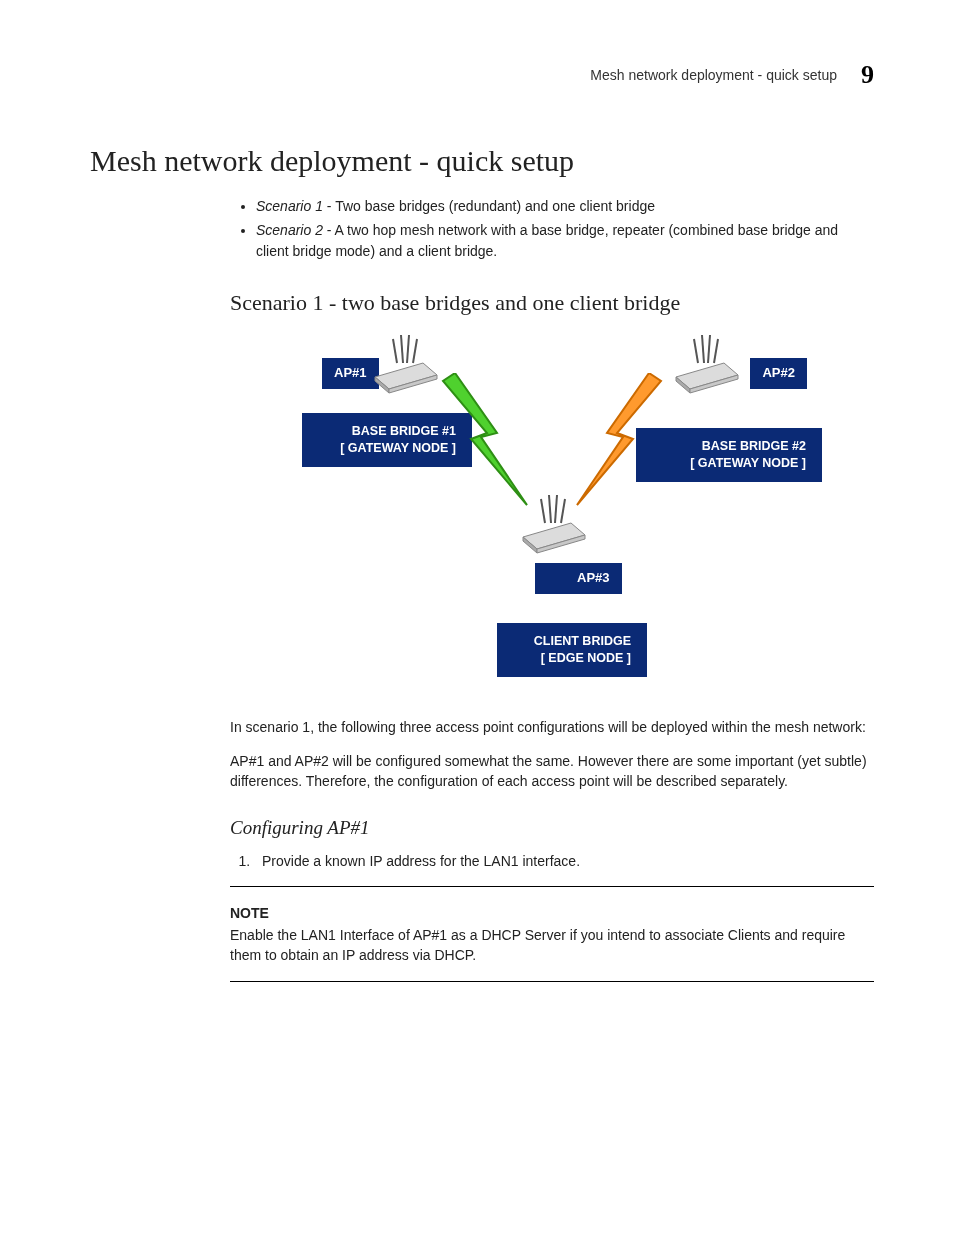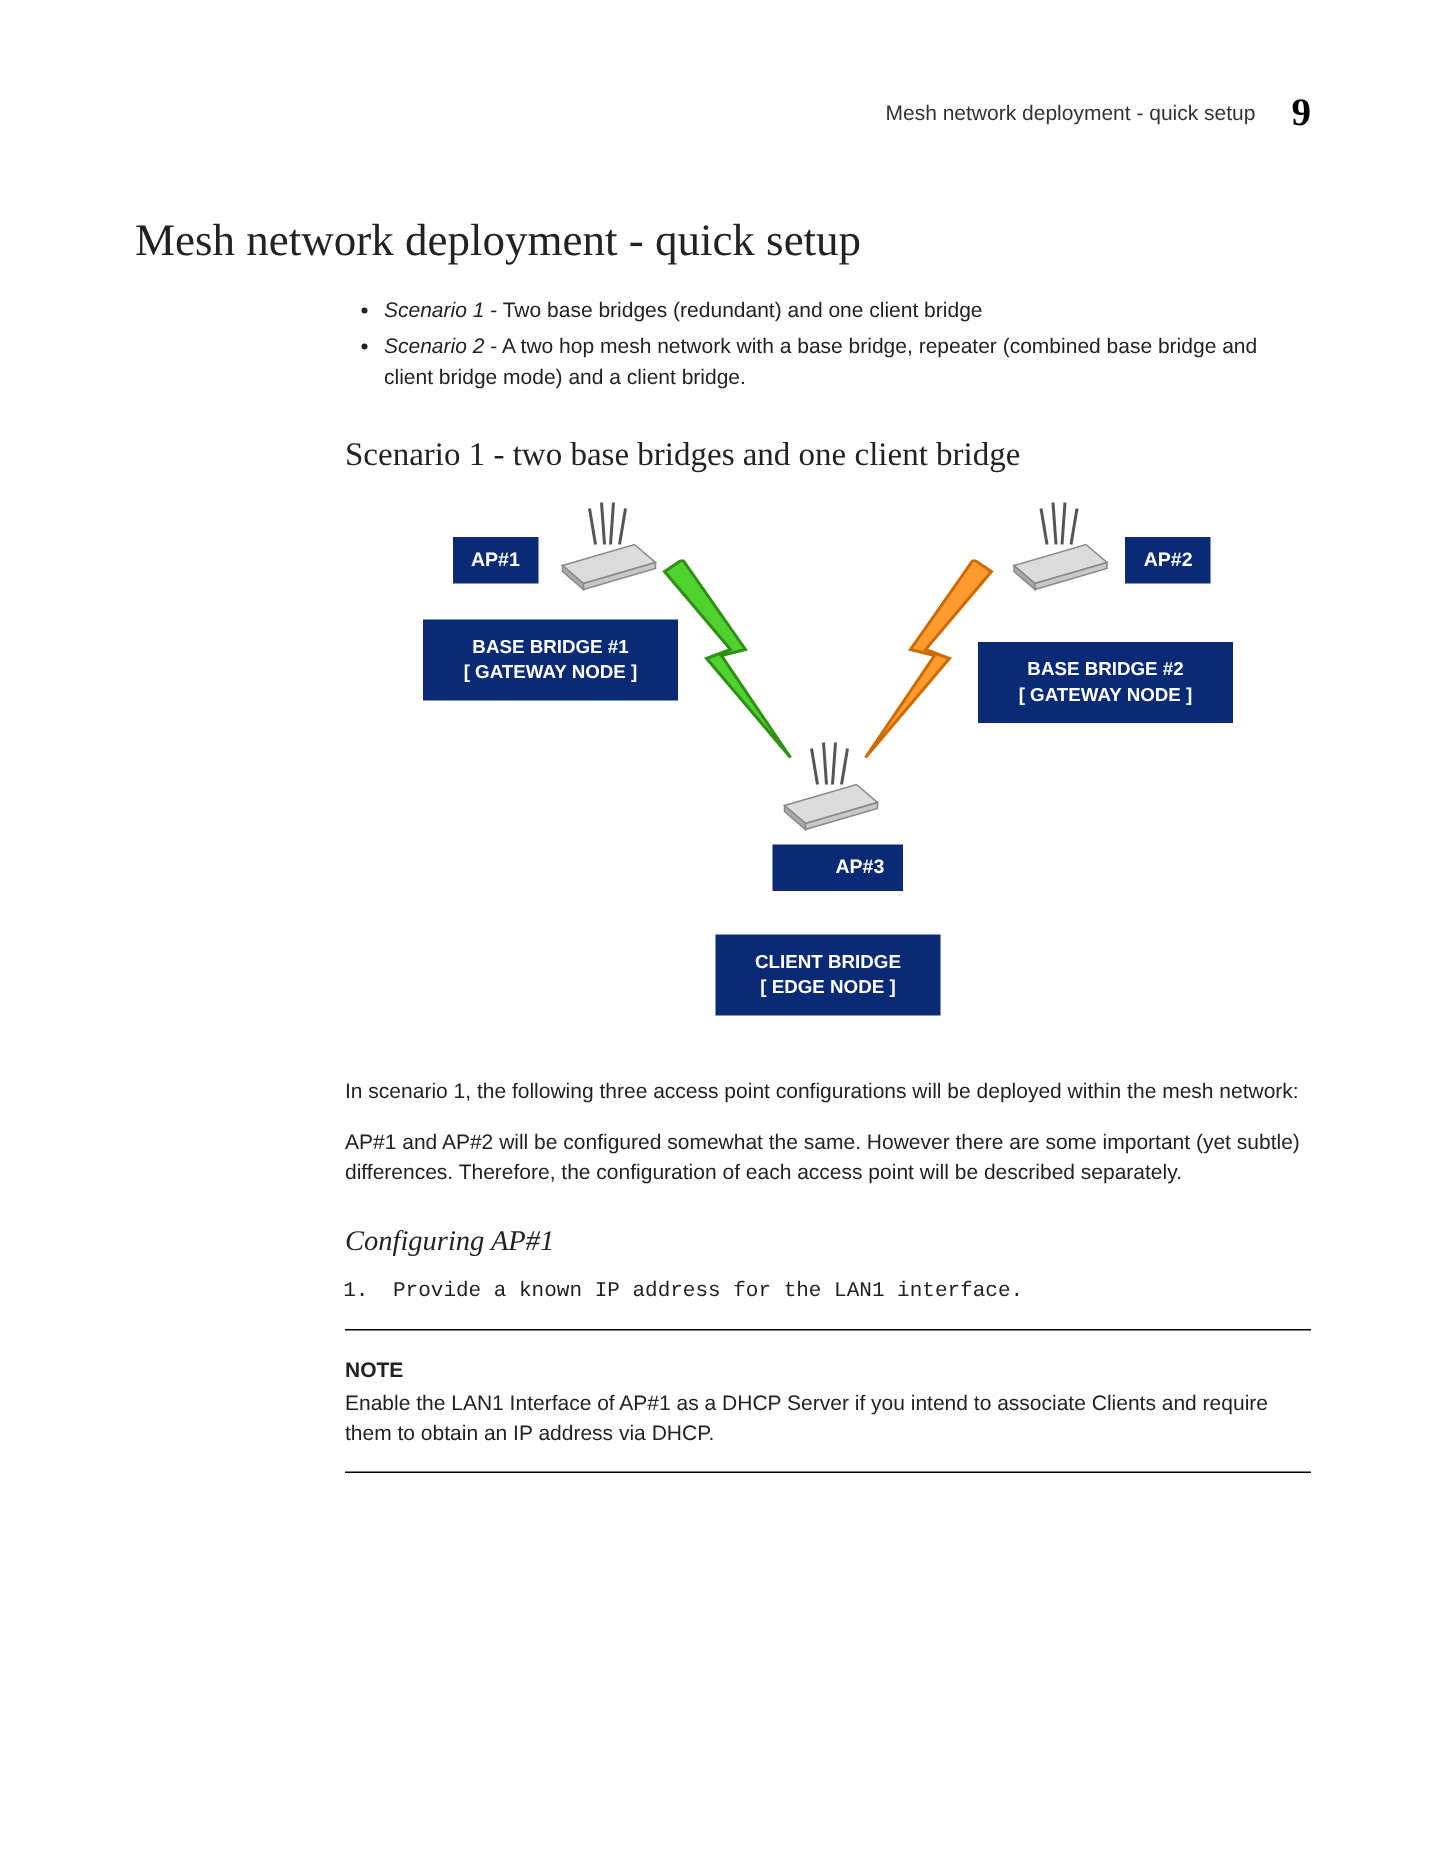--- a/index.html
+++ b/index.html
@@ -61,24 +61,25 @@
     position: relative;
     height: 370px;
     margin: 0 auto;
     max-width: 520px;
   }
   .ap-tag, .node-box {
     position: absolute;
     background: #0b2a75;
     color: #fff;
     font-weight: bold;
-    text-align: center;
+    text-align: right;
     font-size: 13px;
     padding: 6px 12px;
     box-sizing: border-box;
+    margin-left: 20px;
   }
   .node-box { font-size: 12.5px; line-height: 1.35; padding: 10px 16px; }
   
   .device {
     position: absolute;
     width: 74px;
     height: 62px;
   }
   .bolt {
     position: absolute;
@@ -93,21 +94,20 @@
     margin: 22px 0 10px 0;
   }
   ol.steps {
     margin: 0 0 14px 0;
     padding-left: 24px;
     font-size: 14px;
   }
   ol.steps li {
     padding-left: 8px;
     margin: 6px 0;
-    font-family: Liberation Mono, monospace;
   }
   .note-block {
     margin: 14px 0;
     padding: 16px 0;
     border-top: 1px solid #000;
     border-bottom: 1px solid #000;
     font-size: 14px;
   }
   .note-label {
     font-weight: bold;
@@ -167,21 +167,21 @@
           <polygon points="8,44 56,30 70,42 22,56" fill="#dcdcdc" stroke="#888"></polygon>
           <polygon points="8,44 22,56 22,60 8,48" fill="#aaa" stroke="#888"></polygon>
           <polygon points="22,56 70,42 70,46 22,60" fill="#c8c8c8" stroke="#888"></polygon>
         </g>
       </svg>
 
       <div class="node-box" style="left:-10px; top:80px; width:170px;">
         <span>BASE BRIDGE #1</span><br>
         <span>[ GATEWAY NODE ]</span>
       </div>
-      <div class="node-box" style="right:-10px; top:95px; width:170px;">
+      <div class="node-box" style="right:-10px; top:95px; width:186px;">
         <span>BASE BRIDGE #2</span><br>
         <span>[ GATEWAY NODE ]</span>
       </div>
 
       <svg class="bolt" style="left:145px; top:40px;" viewBox="0 0 120 140">
         <polygon points="18,0 60,60 44,64 90,132 34,66 50,60 6,8" fill="#4fd12e" stroke="#2e8f14" stroke-width="2"></polygon>
       </svg>
       <svg class="bolt" style="right:145px; top:40px;" viewBox="0 0 120 140">
         <polygon points="102,0 60,60 76,64 30,132 86,66 70,60 114,8" fill="#ff9a2e" stroke="#cc6a00" stroke-width="2"></polygon>
       </svg>

